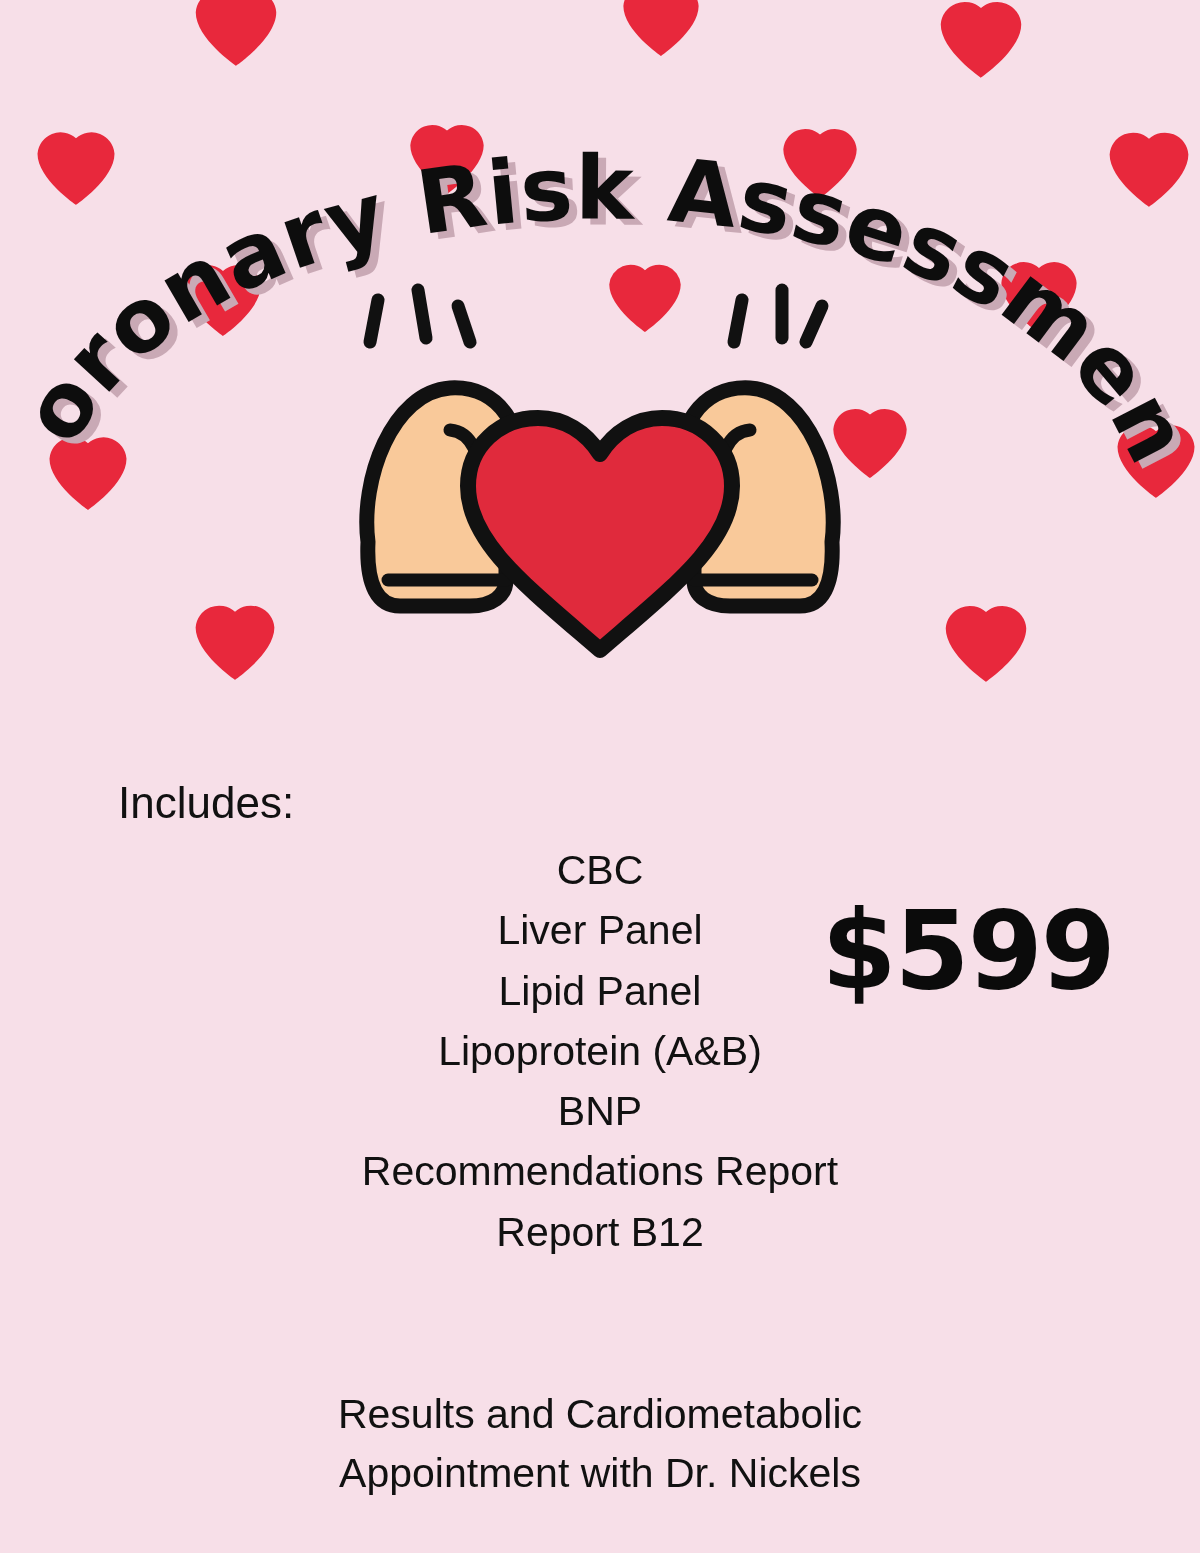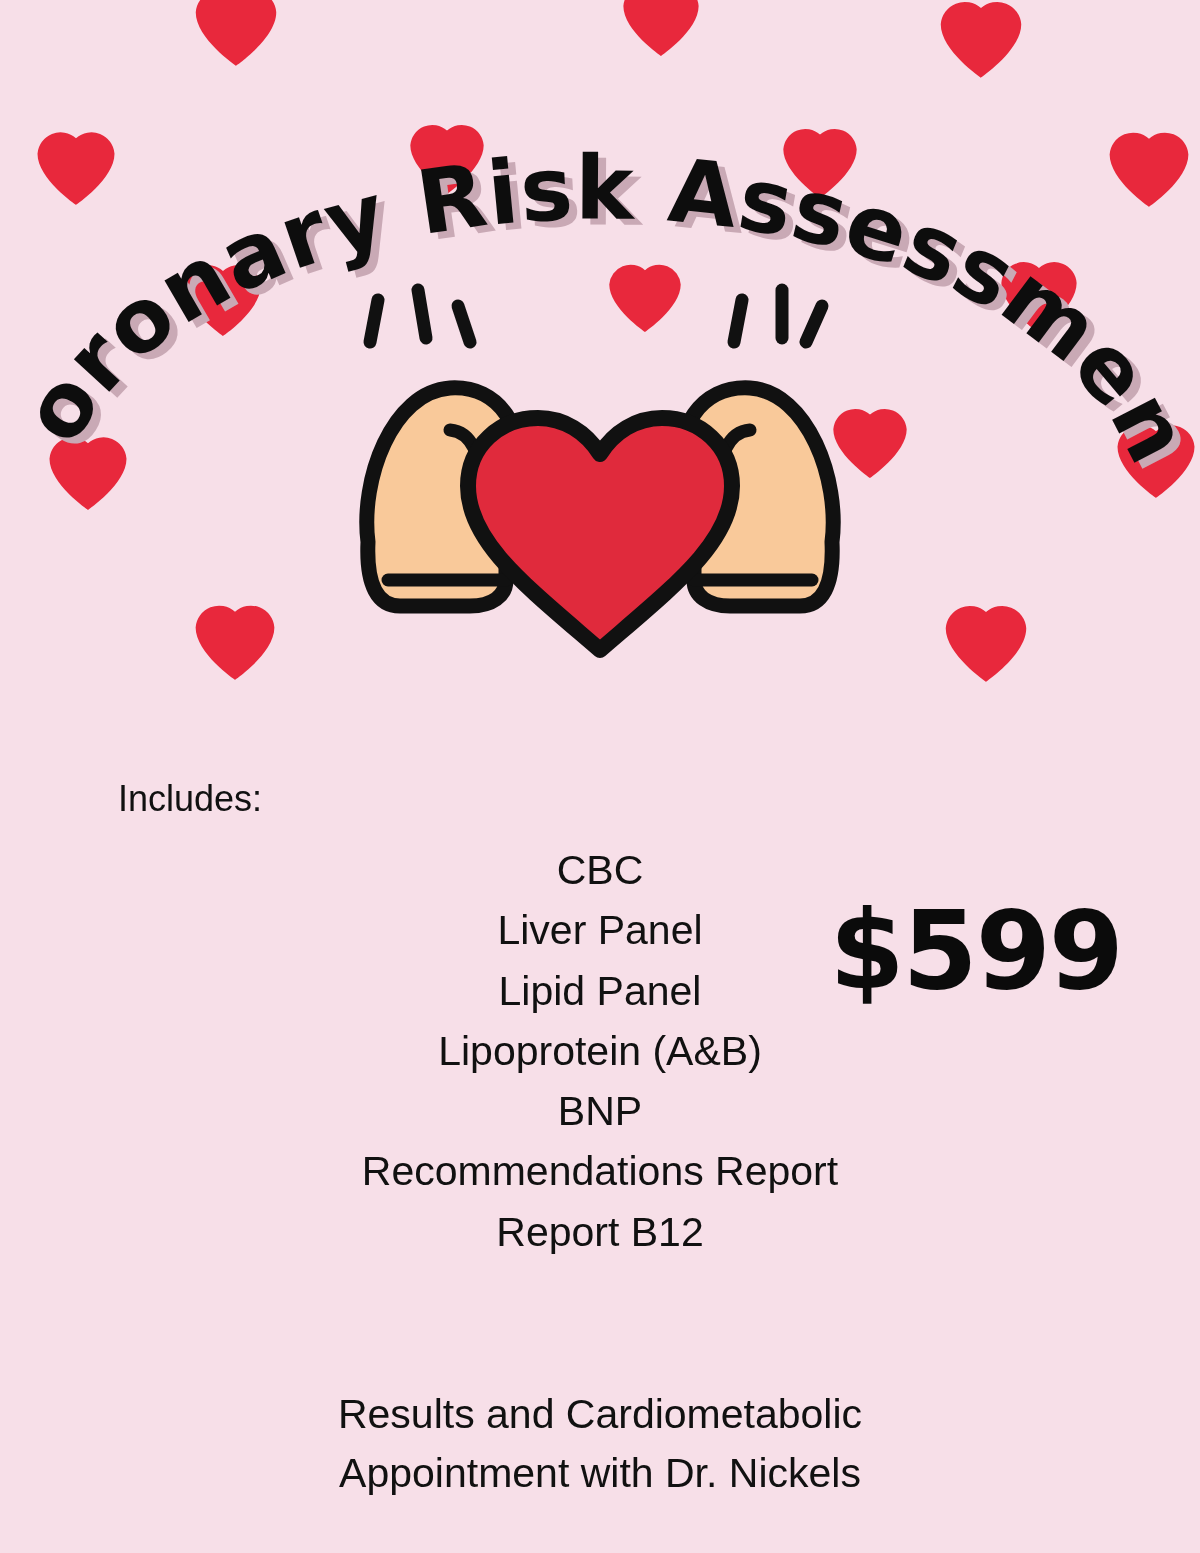--- a/index.html
+++ b/index.html
@@ -71,39 +71,39 @@
     font-family: "DejaVu Sans", sans-serif;
     font-weight: bold;
     font-size: 62px;
     color: #0d0d0d;
     letter-spacing: -0.5px;
   }
   #includes-label {
     position: absolute;
     top: 778px;
     left: 118px;
-    font-size: 36px;
+    font-size: 44px;
     color: #111;
     font-family: "Liberation Sans", sans-serif;
   }
   #includes-list {
     position: absolute;
     top: 840px;
     left: 130px;
     width: 940px;
     text-align: center;
     font-size: 41px;
     line-height: 1.47;
     color: #111;
   }
   #includes-list .item { display: block; text-align: center; }
   #price {
     position: absolute;
     top: 888px;
-    right: 78px;
+    right: 86px;
     font-family: "DejaVu Sans", sans-serif;
     font-weight: bold;
     font-size: 108px;
     color: #0b0b0b;
     letter-spacing: -2px;
   }
   #footer {
     position: absolute;
     top: 1385px;
     left: 0;

